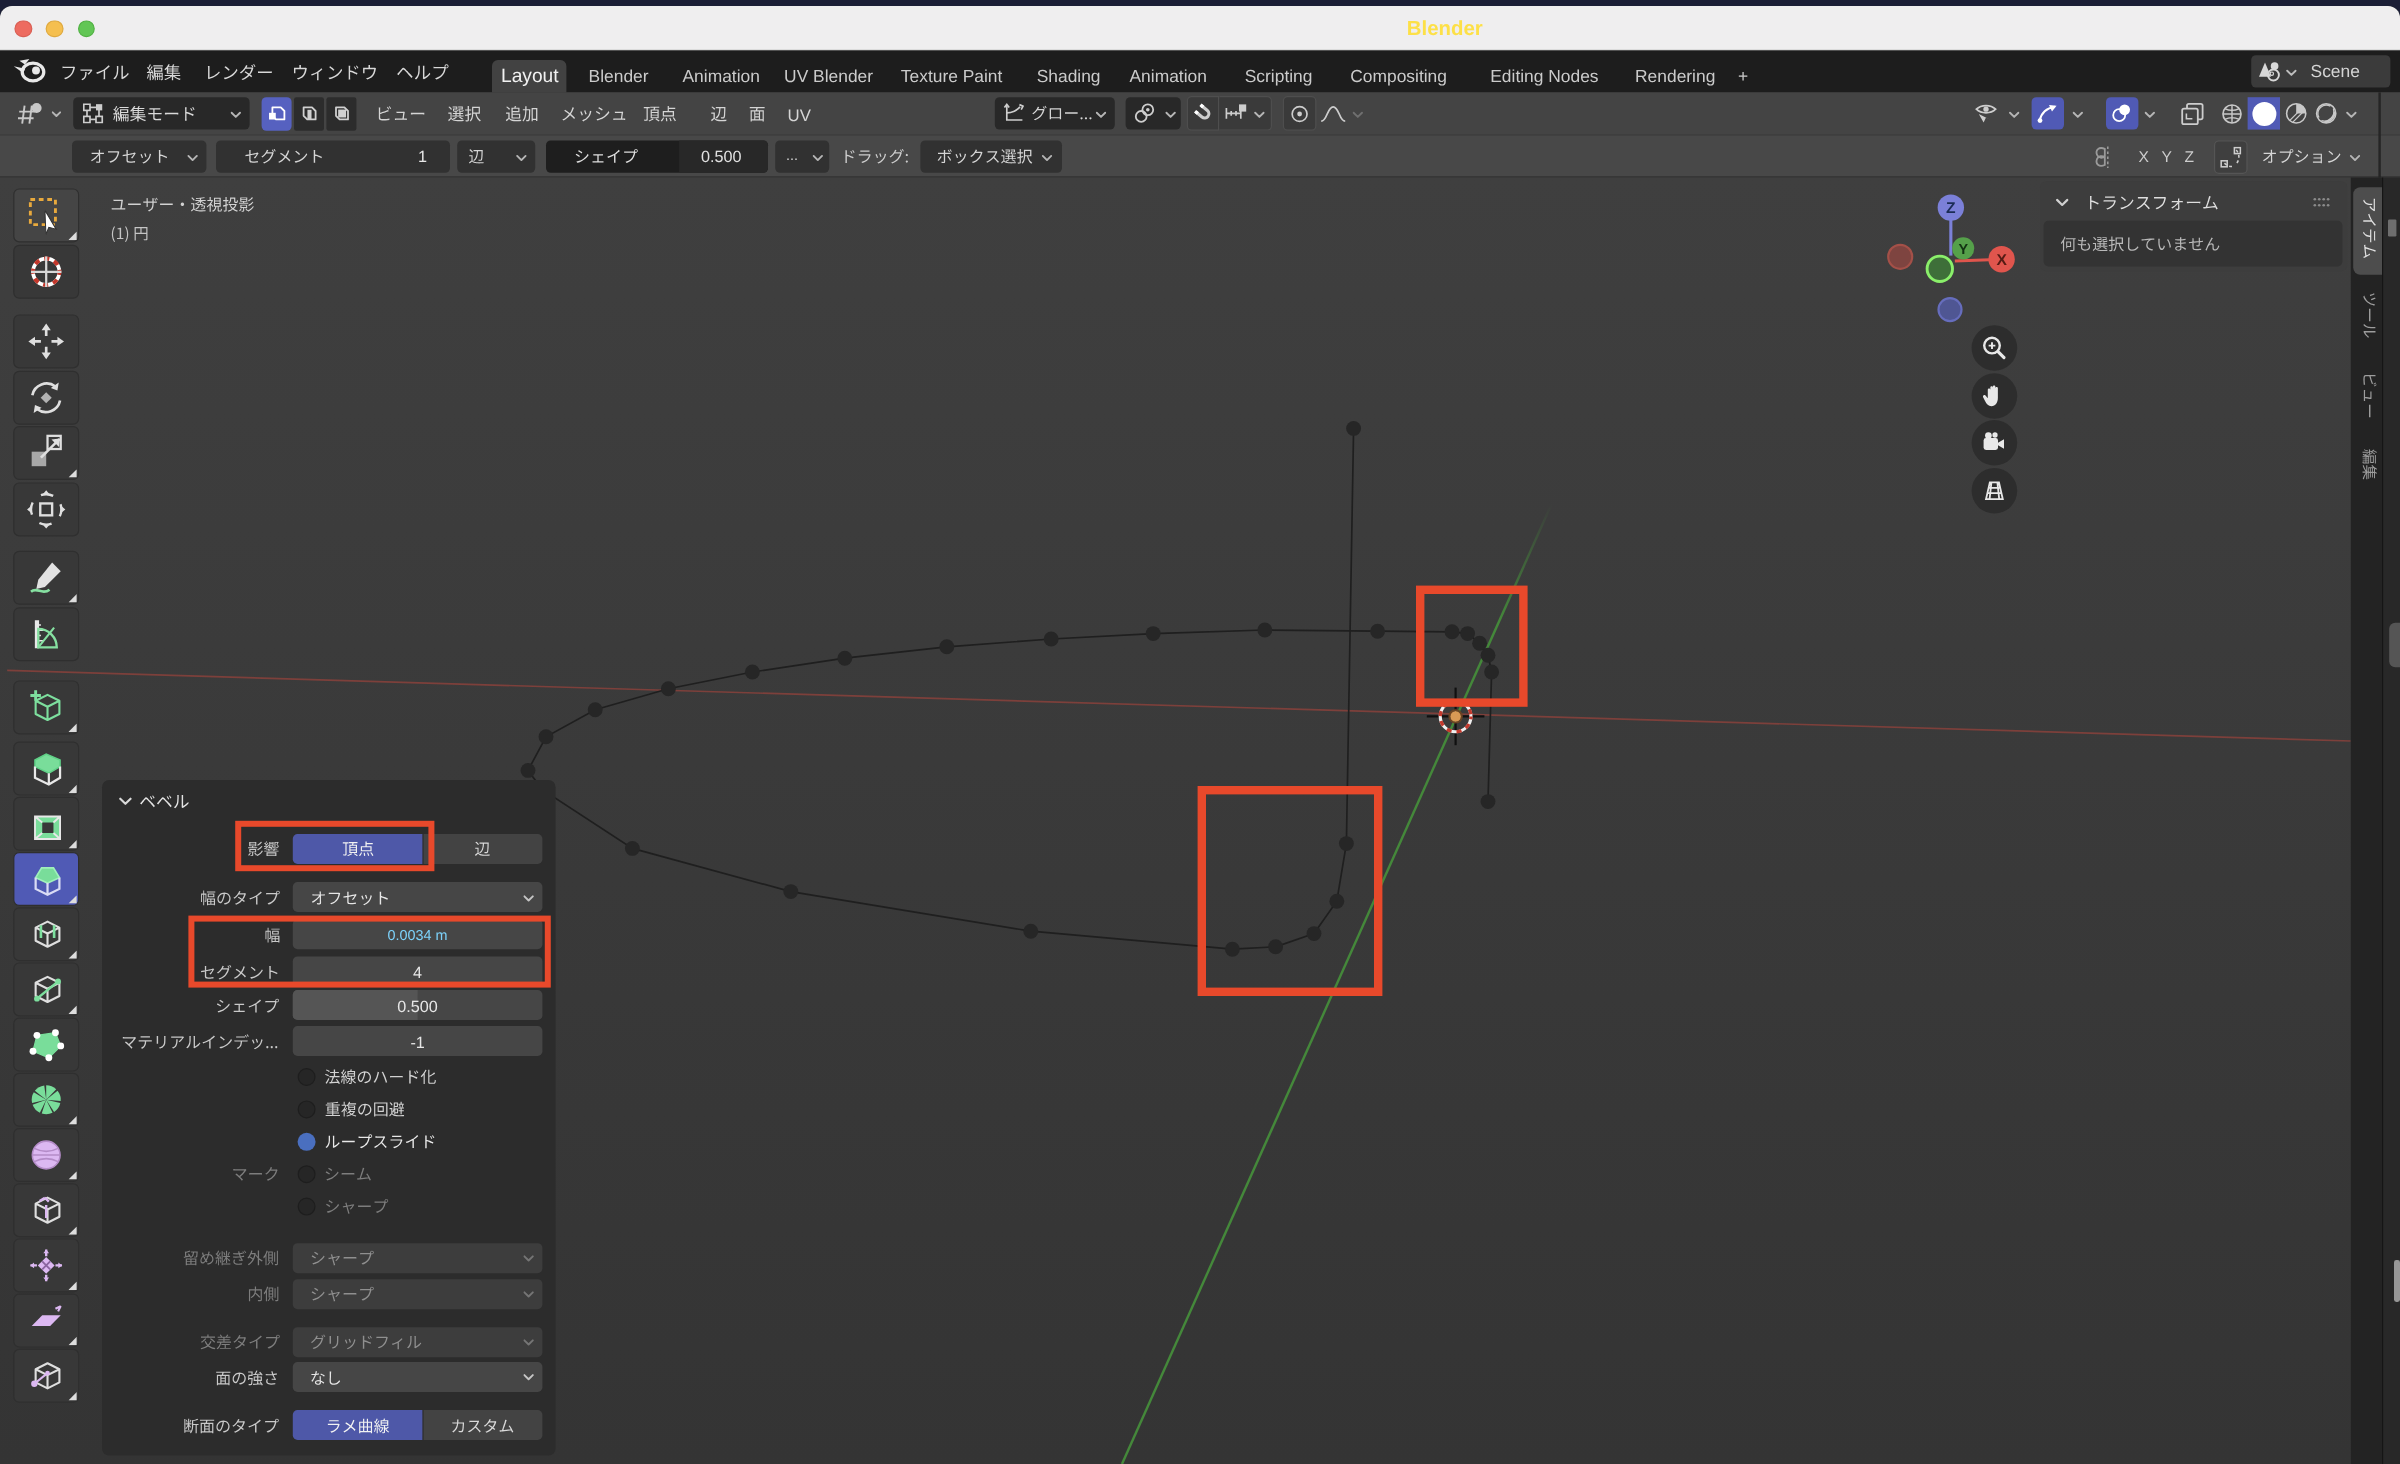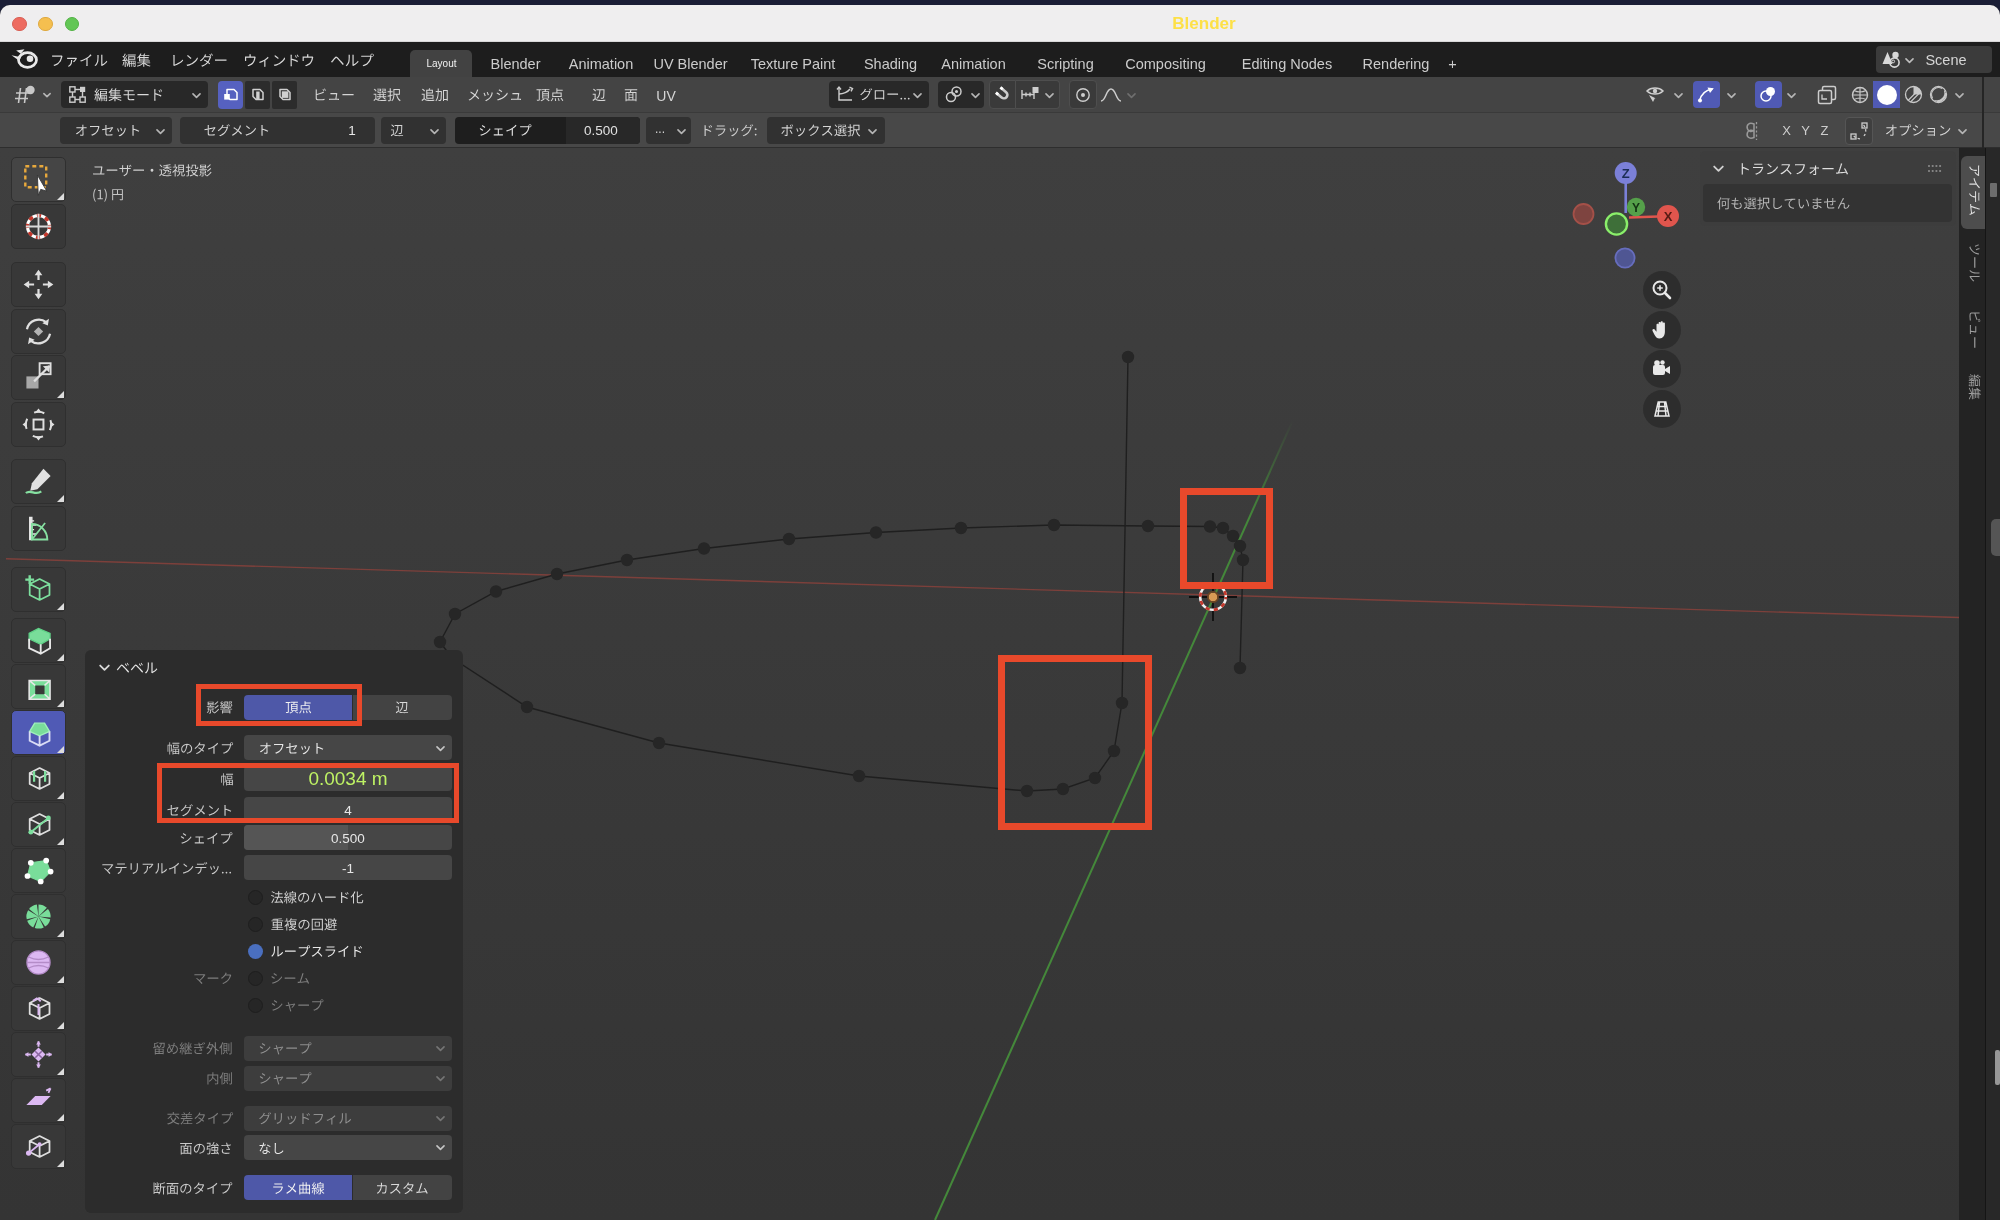--- a/index.html
+++ b/index.html
@@ -28,21 +28,21 @@
 <svg style="position:absolute;left:170.0px;top:50.5px;overflow:visible;" width="58" height="20" viewBox="0 -14.50 58.00 19.57">
         <path fill="#d8d8d8" d="M3.2 -0.5Q3.3 -0.6 3.3 -0.8Q3.4 -1 3.4 -1.2Q3.4 -1.4 3.4 -2Q3.4 -2.6 3.4 -3.4Q3.4 -4.2 3.4 -5.1Q3.4 -6 3.4 -6.9Q3.4 -7.8 3.4 -8.4Q3.4 -9.1 3.4 -9.5Q3.4 -9.7 3.3 -9.9Q3.3 -10.2 3.3 -10.4Q3.3 -10.6 3.2 -10.8H4.7Q4.6 -10.5 4.6 -10.2Q4.6 -9.8 4.6 -9.5Q4.6 -9.2 4.6 -8.6Q4.6 -8.1 4.6 -7.4Q4.6 -6.7 4.6 -5.9Q4.6 -5.1 4.6 -4.3Q4.6 -3.6 4.6 -3Q4.6 -2.3 4.6 -1.9Q4.6 -1.4 4.6 -1.2Q5.6 -1.5 6.7 -2Q7.8 -2.5 8.9 -3.1Q10 -3.8 10.9 -4.5Q11.8 -5.3 12.5 -6.2L13.2 -5.2Q11.7 -3.4 9.6 -2.1Q7.4 -0.8 4.7 0Q4.6 0 4.4 0.1Q4.2 0.2 4.1 0.3Z M17.8 -10.6Q18.2 -10.4 18.7 -10Q19.2 -9.6 19.7 -9.2Q20.3 -8.7 20.7 -8.3Q21.2 -7.9 21.5 -7.6L20.6 -6.7Q20.3 -7 19.9 -7.4Q19.4 -7.8 18.9 -8.2Q18.4 -8.7 17.9 -9.1Q17.4 -9.5 17 -9.7ZM16.5 -0.9Q17.8 -1.1 18.9 -1.4Q19.9 -1.8 20.8 -2.2Q21.7 -2.6 22.3 -3Q23.5 -3.7 24.4 -4.6Q25.3 -5.5 26.1 -6.5Q26.8 -7.5 27.2 -8.4L27.9 -7.1Q27.4 -6.2 26.7 -5.3Q25.9 -4.4 25 -3.5Q24.1 -2.7 23 -2Q22.3 -1.5 21.4 -1.1Q20.6 -0.7 19.5 -0.3Q18.5 0.1 17.3 0.3Z M40.1 -11.7Q40.3 -11.4 40.5 -11.1Q40.7 -10.7 40.9 -10.4Q41.1 -10 41.3 -9.7L40.5 -9.4Q40.3 -9.8 39.9 -10.4Q39.6 -10.9 39.3 -11.4ZM41.7 -12.3Q41.9 -12 42.1 -11.6Q42.3 -11.3 42.5 -10.9Q42.8 -10.6 42.9 -10.3L42.1 -9.9Q41.9 -10.4 41.6 -11Q41.2 -11.5 40.9 -11.9ZM34.6 -6.3Q35.3 -5.9 36 -5.4Q36.8 -4.9 37.6 -4.4Q38.3 -3.8 39 -3.3Q39.7 -2.8 40.2 -2.4L39.4 -1.4Q38.9 -1.8 38.2 -2.4Q37.5 -2.9 36.8 -3.5Q36 -4 35.2 -4.6Q34.4 -5.1 33.8 -5.5ZM41.2 -8.9Q41.1 -8.8 41 -8.6Q40.9 -8.4 40.9 -8.2Q40.6 -7.4 40.3 -6.6Q39.9 -5.7 39.4 -4.9Q38.9 -4 38.2 -3.2Q37.3 -2 35.8 -0.9Q34.3 0.2 32.3 1L31.2 0.1Q32.6 -0.3 33.7 -1Q34.8 -1.6 35.7 -2.3Q36.6 -3.1 37.2 -3.8Q37.8 -4.5 38.3 -5.3Q38.7 -6.1 39.1 -6.9Q39.4 -7.7 39.6 -8.4H34.2L34.7 -9.4H39.3Q39.6 -9.4 39.8 -9.4Q40.1 -9.5 40.2 -9.5ZM36.3 -11Q36.1 -10.8 35.9 -10.4Q35.8 -10.1 35.7 -9.9Q35.2 -9.1 34.5 -8.2Q33.9 -7.2 32.9 -6.3Q32 -5.3 30.8 -4.5L29.9 -5.3Q31.1 -6 32 -7Q33 -7.9 33.6 -8.8Q34.2 -9.7 34.5 -10.3Q34.6 -10.5 34.8 -10.8Q34.9 -11.2 35 -11.5Z M45 -6.3Q45.2 -6.3 45.5 -6.2Q45.8 -6.2 46.2 -6.2Q46.6 -6.2 47 -6.2Q47.2 -6.2 47.7 -6.2Q48.2 -6.2 48.9 -6.2Q49.5 -6.2 50.2 -6.2Q51 -6.2 51.7 -6.2Q52.4 -6.2 53.1 -6.2Q53.8 -6.2 54.2 -6.2Q54.7 -6.2 54.9 -6.2Q55.5 -6.2 55.9 -6.2Q56.3 -6.3 56.5 -6.3V-4.9Q56.3 -4.9 55.9 -4.9Q55.4 -4.9 55 -4.9Q54.7 -4.9 54.2 -4.9Q53.7 -4.9 53.1 -4.9Q52.4 -4.9 51.7 -4.9Q51 -4.9 50.2 -4.9Q49.5 -4.9 48.9 -4.9Q48.2 -4.9 47.7 -4.9Q47.2 -4.9 47 -4.9Q46.4 -4.9 45.9 -4.9Q45.3 -4.9 45 -4.9Z"></path>
       </svg>
 <svg style="position:absolute;left:243.0px;top:50.5px;overflow:visible;" width="72" height="20" viewBox="0 -14.50 72.50 19.57">
         <path fill="#d8d8d8" d="M7.8 -11.6Q7.8 -11.3 7.8 -11Q7.8 -10.8 7.8 -10.5Q7.8 -10.4 7.8 -10Q7.8 -9.6 7.8 -9.2Q7.8 -8.8 7.8 -8.6H6.5Q6.5 -8.9 6.5 -9.3Q6.5 -9.7 6.5 -10Q6.5 -10.4 6.5 -10.5Q6.5 -10.8 6.5 -11Q6.5 -11.3 6.5 -11.6ZM12.8 -8.8Q12.7 -8.6 12.7 -8.4Q12.6 -8.1 12.6 -7.9Q12.5 -7.5 12.4 -7Q12.3 -6.4 12.1 -5.8Q11.9 -5.2 11.7 -4.7Q11.5 -4.1 11.2 -3.6Q10.6 -2.6 9.8 -1.8Q8.9 -1 7.8 -0.4Q6.7 0.2 5.4 0.5L4.5 -0.6Q4.8 -0.6 5.2 -0.7Q5.6 -0.8 6 -1Q6.7 -1.2 7.4 -1.6Q8.2 -2 8.8 -2.6Q9.5 -3.2 9.9 -3.9Q10.3 -4.5 10.6 -5.2Q10.9 -6 11 -6.7Q11.2 -7.5 11.3 -8.1H3.2Q3.2 -7.9 3.2 -7.5Q3.2 -7.1 3.2 -6.7Q3.2 -6.4 3.2 -6Q3.2 -5.7 3.2 -5.5Q3.2 -5.3 3.2 -5.1Q3.2 -4.8 3.2 -4.6H2Q2 -4.8 2 -5.1Q2 -5.4 2 -5.6Q2 -5.7 2 -6.1Q2 -6.4 2 -6.8Q2 -7.2 2 -7.6Q2 -7.9 2 -8.1Q2 -8.4 2 -8.7Q2 -9 2 -9.2Q2.3 -9.2 2.6 -9.2Q2.9 -9.2 3.3 -9.2H11Q11.4 -9.2 11.6 -9.2Q11.9 -9.3 12 -9.3Z M16.3 -3.7Q17.2 -4 18.2 -4.4Q19.2 -4.7 20 -5.1Q20.9 -5.6 21.5 -5.9Q22.2 -6.4 22.8 -6.9Q23.5 -7.4 24 -7.9Q24.6 -8.4 24.9 -8.9L25.8 -8Q25.4 -7.6 24.8 -7Q24.2 -6.5 23.5 -5.9Q22.8 -5.4 22 -4.9Q21.5 -4.7 20.9 -4.4Q20.3 -4.1 19.7 -3.8Q19 -3.5 18.3 -3.2Q17.5 -2.9 16.8 -2.7ZM21.4 -5.3 22.6 -5.6V-0.1Q22.6 0.1 22.6 0.3Q22.6 0.6 22.6 0.8Q22.6 1 22.6 1.1H21.3Q21.3 1 21.3 0.8Q21.3 0.6 21.4 0.3Q21.4 0.1 21.4 -0.1Z M32.3 -10.6Q32.7 -10.4 33.2 -10Q33.7 -9.6 34.2 -9.2Q34.8 -8.7 35.2 -8.3Q35.7 -7.9 36 -7.6L35.1 -6.7Q34.8 -7 34.4 -7.4Q33.9 -7.8 33.4 -8.2Q32.9 -8.7 32.4 -9.1Q31.9 -9.5 31.5 -9.7ZM31 -0.9Q32.3 -1.1 33.4 -1.4Q34.4 -1.8 35.3 -2.2Q36.2 -2.6 36.8 -3Q38 -3.7 38.9 -4.6Q39.8 -5.5 40.6 -6.5Q41.3 -7.5 41.7 -8.4L42.4 -7.1Q41.9 -6.2 41.2 -5.3Q40.4 -4.4 39.5 -3.5Q38.6 -2.7 37.5 -2Q36.8 -1.5 35.9 -1.1Q35.1 -0.7 34 -0.3Q33 0.1 31.8 0.3Z M53 -10.4Q53.2 -10.2 53.4 -9.8Q53.7 -9.4 53.9 -9Q54.2 -8.6 54.3 -8.3L53.5 -7.9Q53.3 -8.3 53.1 -8.6Q52.9 -9 52.7 -9.4Q52.5 -9.8 52.2 -10.1ZM54.8 -11.2Q55 -10.9 55.2 -10.5Q55.5 -10.2 55.7 -9.8Q56 -9.4 56.1 -9L55.3 -8.6Q55.1 -9 54.9 -9.4Q54.7 -9.7 54.5 -10.1Q54.2 -10.5 54 -10.8ZM47.9 -1.1Q47.9 -1.3 47.9 -1.9Q47.9 -2.5 47.9 -3.4Q47.9 -4.2 47.9 -5.1Q47.9 -6.1 47.9 -7Q47.9 -7.9 47.9 -8.5Q47.9 -9.2 47.9 -9.5Q47.9 -9.8 47.9 -10.3Q47.9 -10.7 47.8 -11H49.2Q49.2 -10.7 49.2 -10.3Q49.1 -9.8 49.1 -9.5Q49.1 -9 49.1 -8.2Q49.1 -7.4 49.1 -6.5Q49.1 -5.6 49.1 -4.7Q49.1 -3.8 49.1 -3.1Q49.1 -2.3 49.1 -1.8Q49.1 -1.3 49.1 -1.1Q49.1 -0.9 49.1 -0.6Q49.2 -0.2 49.2 0.1Q49.2 0.4 49.2 0.6H47.8Q47.9 0.3 47.9 -0.2Q47.9 -0.7 47.9 -1.1ZM48.9 -7.2Q49.6 -7 50.5 -6.7Q51.3 -6.4 52.2 -6.1Q53.1 -5.8 53.9 -5.4Q54.7 -5.1 55.3 -4.8L54.8 -3.5Q54.2 -3.9 53.4 -4.2Q52.6 -4.6 51.8 -4.9Q51 -5.2 50.2 -5.5Q49.5 -5.8 48.9 -5.9Z M65.8 -11.6Q65.8 -11.3 65.8 -11Q65.8 -10.8 65.8 -10.5Q65.8 -10.4 65.8 -10Q65.8 -9.6 65.8 -9.2Q65.8 -8.8 65.8 -8.6H64.5Q64.5 -8.9 64.5 -9.3Q64.5 -9.7 64.5 -10Q64.5 -10.4 64.5 -10.5Q64.5 -10.8 64.5 -11Q64.5 -11.3 64.5 -11.6ZM70.8 -8.8Q70.7 -8.6 70.7 -8.4Q70.6 -8.1 70.6 -7.9Q70.5 -7.5 70.4 -7Q70.3 -6.4 70.1 -5.8Q69.9 -5.2 69.7 -4.7Q69.5 -4.1 69.2 -3.6Q68.6 -2.6 67.8 -1.8Q66.9 -1 65.8 -0.4Q64.7 0.2 63.4 0.5L62.5 -0.6Q62.8 -0.6 63.2 -0.7Q63.6 -0.8 64 -1Q64.7 -1.2 65.4 -1.6Q66.2 -2 66.8 -2.6Q67.5 -3.2 67.9 -3.9Q68.3 -4.5 68.6 -5.2Q68.9 -6 69 -6.7Q69.2 -7.5 69.3 -8.1H61.2Q61.2 -7.9 61.2 -7.5Q61.2 -7.1 61.2 -6.7Q61.2 -6.4 61.2 -6Q61.2 -5.7 61.2 -5.5Q61.2 -5.3 61.2 -5.1Q61.2 -4.8 61.2 -4.6H60Q60 -4.8 60 -5.1Q60 -5.4 60 -5.6Q60 -5.7 60 -6.1Q60 -6.4 60 -6.8Q60 -7.2 60 -7.6Q60 -7.9 60 -8.1Q60 -8.4 60 -8.7Q60 -9 60 -9.2Q60.3 -9.2 60.6 -9.2Q60.9 -9.2 61.3 -9.2H69Q69.4 -9.2 69.6 -9.2Q69.9 -9.3 70 -9.3Z"></path>
       </svg>
 <svg style="position:absolute;left:330.0px;top:50.5px;overflow:visible;" width="44" height="20" viewBox="0 -14.50 43.50 19.57">
         <path fill="#d8d8d8" d="M0.9 -4.1Q1.2 -4.3 1.4 -4.5Q1.6 -4.8 1.9 -5Q2.2 -5.3 2.5 -5.7Q2.9 -6.1 3.3 -6.6Q3.7 -7.1 4.1 -7.6Q4.5 -8 4.8 -8.4Q5.4 -9.1 5.9 -9.2Q6.5 -9.3 7.2 -8.6Q7.7 -8.2 8.2 -7.6Q8.7 -7.1 9.3 -6.5Q9.8 -6 10.2 -5.5Q10.7 -5 11.3 -4.4Q11.9 -3.7 12.6 -3Q13.2 -2.3 13.7 -1.7L12.7 -0.7Q12.2 -1.3 11.7 -2Q11.1 -2.7 10.5 -3.3Q10 -3.9 9.5 -4.5Q9.2 -4.8 8.8 -5.2Q8.4 -5.7 8 -6.1Q7.6 -6.5 7.3 -6.9Q6.9 -7.2 6.7 -7.4Q6.3 -7.9 6 -7.8Q5.8 -7.8 5.4 -7.3Q5.1 -7 4.8 -6.6Q4.5 -6.2 4.1 -5.7Q3.7 -5.2 3.4 -4.8Q3.1 -4.4 2.8 -4.1Q2.6 -3.8 2.4 -3.5Q2.1 -3.2 2 -3Z M22.1 -0.3Q22.1 -0.5 22.2 -0.7Q22.2 -0.9 22.2 -1.1Q22.2 -1.3 22.2 -1.8Q22.2 -2.2 22.2 -3Q22.2 -3.7 22.2 -4.5Q22.2 -5.4 22.2 -6.2Q22.2 -7.1 22.2 -7.8Q22.2 -8.5 22.2 -9.1Q22.2 -9.6 22.2 -9.8Q22.2 -10.2 22.2 -10.5Q22.1 -10.8 22.1 -10.9H23.4Q23.4 -10.8 23.4 -10.5Q23.4 -10.2 23.4 -9.8Q23.4 -9.6 23.4 -9.1Q23.4 -8.6 23.4 -7.8Q23.4 -7.1 23.4 -6.3Q23.4 -5.4 23.4 -4.6Q23.4 -3.8 23.4 -3.1Q23.4 -2.4 23.4 -2Q23.4 -1.5 23.4 -1.4Q24.1 -1.8 24.8 -2.3Q25.6 -2.8 26.3 -3.5Q27.1 -4.2 27.6 -5L28.3 -4Q27.7 -3.2 26.8 -2.4Q26 -1.6 25.1 -1Q24.2 -0.4 23.4 0Q23.2 0.1 23.1 0.2Q22.9 0.3 22.9 0.3ZM15.5 -0.4Q16.4 -1 17 -2Q17.6 -2.9 18 -3.9Q18.1 -4.4 18.2 -5.2Q18.3 -5.9 18.4 -6.7Q18.4 -7.6 18.4 -8.4Q18.4 -9.2 18.4 -9.8Q18.4 -10.1 18.4 -10.3Q18.4 -10.6 18.3 -10.8H19.6Q19.6 -10.7 19.6 -10.6Q19.6 -10.4 19.6 -10.2Q19.6 -10 19.6 -9.8Q19.6 -9.2 19.6 -8.4Q19.5 -7.5 19.5 -6.6Q19.4 -5.8 19.4 -5Q19.3 -4.2 19.1 -3.6Q18.8 -2.5 18.1 -1.4Q17.5 -0.4 16.5 0.4Z M40.7 -10.4Q40.7 -10 41 -9.7Q41.2 -9.5 41.6 -9.5Q42 -9.5 42.3 -9.7Q42.6 -10 42.6 -10.4Q42.6 -10.8 42.3 -11.1Q42 -11.4 41.6 -11.4Q41.2 -11.4 41 -11.1Q40.7 -10.8 40.7 -10.4ZM40 -10.4Q40 -10.9 40.2 -11.2Q40.5 -11.6 40.8 -11.8Q41.2 -12 41.6 -12Q42.1 -12 42.4 -11.8Q42.8 -11.6 43 -11.2Q43.3 -10.9 43.3 -10.4Q43.3 -10 43 -9.6Q42.8 -9.2 42.4 -9Q42.1 -8.8 41.6 -8.8Q41.2 -8.8 40.8 -9Q40.5 -9.2 40.2 -9.6Q40 -10 40 -10.4ZM41.3 -9.4Q41.2 -9.3 41.1 -9.1Q41.1 -8.9 41 -8.7Q40.9 -8.1 40.7 -7.5Q40.6 -6.8 40.3 -6Q40 -5.3 39.7 -4.6Q39.3 -3.9 38.9 -3.4Q38.2 -2.5 37.4 -1.8Q36.6 -1.1 35.6 -0.5Q34.5 0.1 33.2 0.5L32.2 -0.6Q33.6 -0.9 34.6 -1.5Q35.7 -2 36.5 -2.6Q37.3 -3.3 37.8 -4.1Q38.4 -4.7 38.8 -5.6Q39.1 -6.4 39.4 -7.2Q39.7 -8.1 39.7 -8.8Q39.5 -8.8 39 -8.8Q38.4 -8.8 37.6 -8.8Q36.9 -8.8 36 -8.8Q35.2 -8.8 34.4 -8.8Q33.7 -8.8 33.1 -8.8Q32.5 -8.8 32.3 -8.8Q31.9 -8.8 31.5 -8.8Q31.2 -8.8 30.9 -8.7V-10Q31.1 -10 31.3 -10Q31.6 -10 31.8 -9.9Q32.1 -9.9 32.3 -9.9Q32.5 -9.9 33 -9.9Q33.4 -9.9 34 -9.9Q34.6 -9.9 35.3 -9.9Q36 -9.9 36.7 -9.9Q37.4 -9.9 38 -9.9Q38.6 -9.9 39 -9.9Q39.5 -9.9 39.6 -9.9Q39.8 -9.9 40 -9.9Q40.2 -10 40.4 -10Z"></path>
       </svg>
 <div class="abs" style="left:410px;top:50px;width:62px;height:27px;background:#424242;border-radius:5px 5px 0 0"></div>
-<div style="position:absolute;left:291.5px;width:300px;top:49.0px;height:29.0px;display:flex;align-items:center;justify-content:center;font-size:10px;color:#f1f1f1;font-weight:400;letter-spacing:0px;white-space:pre">Layout</div>
+<div style="position:absolute;left:291.5px;width:300px;top:49.0px;height:29.0px;display:flex;align-items:center;justify-content:center;font-size:16px;color:#f1f1f1;font-weight:400;letter-spacing:0px;white-space:pre">Layout</div>
 <div style="position:absolute;left:365.5px;width:300px;top:49.0px;height:29.0px;display:flex;align-items:center;justify-content:center;font-size:14.5px;color:#cbcbcb;font-weight:400;letter-spacing:0px;white-space:pre">Blender</div>
 <div style="position:absolute;left:451px;width:300px;top:49.0px;height:29.0px;display:flex;align-items:center;justify-content:center;font-size:14.5px;color:#cbcbcb;font-weight:400;letter-spacing:0px;white-space:pre">Animation</div>
 <div style="position:absolute;left:540.5px;width:300px;top:49.0px;height:29.0px;display:flex;align-items:center;justify-content:center;font-size:14.5px;color:#cbcbcb;font-weight:400;letter-spacing:0px;white-space:pre">UV Blender</div>
 <div style="position:absolute;left:643px;width:300px;top:49.0px;height:29.0px;display:flex;align-items:center;justify-content:center;font-size:14.5px;color:#cbcbcb;font-weight:400;letter-spacing:0px;white-space:pre">Texture Paint</div>
 <div style="position:absolute;left:740.5px;width:300px;top:49.0px;height:29.0px;display:flex;align-items:center;justify-content:center;font-size:14.5px;color:#cbcbcb;font-weight:400;letter-spacing:0px;white-space:pre">Shading</div>
 <div style="position:absolute;left:823.5px;width:300px;top:49.0px;height:29.0px;display:flex;align-items:center;justify-content:center;font-size:14.5px;color:#cbcbcb;font-weight:400;letter-spacing:0px;white-space:pre">Animation</div>
 <div style="position:absolute;left:915.5px;width:300px;top:49.0px;height:29.0px;display:flex;align-items:center;justify-content:center;font-size:14.5px;color:#cbcbcb;font-weight:400;letter-spacing:0px;white-space:pre">Scripting</div>
 <div style="position:absolute;left:1015.5px;width:300px;top:49.0px;height:29.0px;display:flex;align-items:center;justify-content:center;font-size:14.5px;color:#cbcbcb;font-weight:400;letter-spacing:0px;white-space:pre">Compositing</div>
 <div style="position:absolute;left:1137px;width:300px;top:49.0px;height:29.0px;display:flex;align-items:center;justify-content:center;font-size:14.5px;color:#cbcbcb;font-weight:400;letter-spacing:0px;white-space:pre">Editing Nodes</div>
 <div style="position:absolute;left:1246px;width:300px;top:49.0px;height:29.0px;display:flex;align-items:center;justify-content:center;font-size:14.5px;color:#cbcbcb;font-weight:400;letter-spacing:0px;white-space:pre">Rendering</div>
@@ -617,21 +617,21 @@
 <svg style="position:absolute;left:258.0px;top:739.5px;overflow:visible;" width="68" height="18" viewBox="0 -13.50 67.50 18.23">
         <path fill="#e6e6e6" d="M8.9 -10.6Q8.9 -10.3 8.8 -10Q8.8 -9.7 8.8 -9.4Q8.8 -9.1 8.8 -8.5Q8.9 -7.8 8.9 -7.1Q8.9 -6.3 8.9 -5.5Q8.9 -4.6 8.9 -3.8Q8.9 -2.9 9 -2.1Q9 -1.3 9 -0.7Q9 -0.2 8.7 0.1Q8.3 0.4 7.7 0.4Q7.2 0.4 6.6 0.4Q6.1 0.3 5.6 0.3L5.5 -0.8Q6 -0.7 6.5 -0.7Q7 -0.6 7.4 -0.6Q7.7 -0.6 7.8 -0.8Q7.9 -0.9 7.9 -1.2Q7.9 -1.7 7.9 -2.4Q7.9 -3.1 7.9 -3.9Q7.9 -4.7 7.9 -5.5Q7.8 -6.3 7.8 -7.1Q7.8 -7.8 7.8 -8.5Q7.8 -9.1 7.8 -9.4Q7.7 -9.8 7.7 -10.1Q7.7 -10.4 7.7 -10.6ZM1.7 -8.2Q2 -8.2 2.3 -8.2Q2.6 -8.1 2.9 -8.1Q3.1 -8.1 3.5 -8.1Q4 -8.1 4.7 -8.1Q5.4 -8.1 6.2 -8.1Q6.9 -8.1 7.7 -8.1Q8.5 -8.1 9.2 -8.1Q9.9 -8.1 10.4 -8.1Q10.8 -8.1 11 -8.1Q11.2 -8.1 11.6 -8.2Q11.9 -8.2 12.1 -8.2V-7.1Q11.9 -7.1 11.6 -7.1Q11.3 -7.1 11 -7.1Q10.9 -7.1 10.4 -7.1Q9.9 -7.1 9.3 -7.1Q8.6 -7.1 7.8 -7.1Q7 -7.1 6.2 -7.1Q5.4 -7.1 4.7 -7.1Q4 -7.1 3.5 -7.1Q3.1 -7.1 2.9 -7.1Q2.6 -7.1 2.3 -7.1Q2 -7.1 1.7 -7.1ZM1.2 -1.9Q2.2 -2.4 3.2 -3.1Q4.2 -3.8 5 -4.5Q5.9 -5.3 6.5 -6Q7.1 -6.7 7.5 -7.3L8 -7.3L8.1 -6.4Q7.7 -5.8 7 -5.1Q6.4 -4.4 5.6 -3.6Q4.8 -2.9 3.8 -2.2Q2.9 -1.5 1.9 -1Z M25.1 -9Q25.1 -8.8 25 -8.7Q25 -8.5 24.9 -8.3Q24.8 -7.8 24.6 -7.1Q24.5 -6.5 24.2 -5.8Q24 -5.1 23.6 -4.5Q23.3 -3.8 22.9 -3.3Q22.3 -2.5 21.5 -1.9Q20.8 -1.2 19.8 -0.6Q18.8 -0.1 17.6 0.3L16.7 -0.7Q18 -1.1 19 -1.5Q19.9 -2 20.7 -2.6Q21.4 -3.3 21.9 -4Q22.4 -4.6 22.8 -5.4Q23.1 -6.1 23.4 -6.9Q23.6 -7.7 23.7 -8.4Q23.5 -8.4 23 -8.4Q22.5 -8.4 21.7 -8.4Q21 -8.4 20.3 -8.4Q19.5 -8.4 18.8 -8.4Q18 -8.4 17.5 -8.4Q17 -8.4 16.8 -8.4Q16.4 -8.4 16.1 -8.4Q15.7 -8.3 15.5 -8.3V-9.5Q15.6 -9.5 15.9 -9.5Q16.1 -9.4 16.3 -9.4Q16.6 -9.4 16.8 -9.4Q17 -9.4 17.4 -9.4Q17.8 -9.4 18.4 -9.4Q19 -9.4 19.6 -9.4Q20.3 -9.4 20.9 -9.4Q21.5 -9.4 22.1 -9.4Q22.7 -9.4 23.1 -9.4Q23.4 -9.4 23.6 -9.4Q23.7 -9.4 23.9 -9.4Q24.1 -9.4 24.3 -9.5Z M31.1 -1.7Q31.1 -2 31.1 -2.6Q31.1 -3.2 31.1 -3.9Q31.1 -4.6 31.1 -5.4Q31.1 -6.2 31.1 -6.9Q31.1 -7.6 31.1 -8.2Q31.1 -8.8 31.1 -9.2Q31.1 -9.4 31.1 -9.6Q31.1 -9.8 31.1 -10Q31.1 -10.2 31 -10.4H32.3Q32.3 -10.1 32.2 -9.8Q32.2 -9.5 32.2 -9.2Q32.2 -8.8 32.2 -8.3Q32.2 -7.7 32.2 -7Q32.2 -6.3 32.2 -5.6Q32.2 -4.8 32.2 -4.2Q32.2 -3.5 32.2 -2.9Q32.2 -2.4 32.2 -2Q32.2 -1.6 32.4 -1.3Q32.5 -1 33 -0.9Q33.4 -0.8 34.2 -0.8Q35 -0.8 35.7 -0.8Q36.4 -0.9 37 -1Q37.7 -1.1 38.4 -1.2L38.3 -0Q37.7 0.1 37.1 0.1Q36.4 0.2 35.7 0.2Q35 0.2 34.1 0.2Q33.2 0.2 32.6 0.1Q32 0 31.7 -0.2Q31.4 -0.5 31.2 -0.9Q31.1 -1.2 31.1 -1.7ZM39 -7.8Q38.9 -7.7 38.8 -7.5Q38.7 -7.4 38.6 -7.2Q38.4 -6.8 38.1 -6.3Q37.8 -5.8 37.4 -5.3Q37.1 -4.7 36.7 -4.2Q36.3 -3.7 35.9 -3.3L34.9 -3.9Q35.4 -4.3 35.9 -4.9Q36.4 -5.5 36.8 -6.1Q37.1 -6.7 37.3 -7.1Q37.2 -7.1 36.8 -7Q36.3 -6.9 35.6 -6.7Q34.9 -6.6 34 -6.4Q33.1 -6.2 32.2 -6Q31.3 -5.9 30.5 -5.7Q29.7 -5.5 29 -5.4Q28.4 -5.3 28 -5.2L27.8 -6.3Q28.2 -6.4 28.8 -6.5Q29.5 -6.6 30.3 -6.7Q31.1 -6.9 32 -7Q32.9 -7.2 33.8 -7.4Q34.6 -7.6 35.4 -7.7Q36.2 -7.9 36.7 -8Q37.2 -8.1 37.4 -8.1Q37.7 -8.2 37.9 -8.3Q38.1 -8.3 38.2 -8.4Z M47 -7.8Q47.1 -7.6 47.3 -7.2Q47.4 -6.8 47.6 -6.3Q47.7 -5.9 47.9 -5.5Q48 -5.1 48.1 -4.9L47.1 -4.5Q47 -4.7 46.9 -5.1Q46.8 -5.5 46.6 -6Q46.5 -6.4 46.3 -6.8Q46.1 -7.2 46 -7.4ZM51.9 -7Q51.8 -6.8 51.8 -6.6Q51.7 -6.5 51.7 -6.3Q51.4 -5.2 51 -4.2Q50.5 -3.1 49.8 -2.2Q48.9 -1 47.7 -0.2Q46.5 0.6 45.4 1L44.5 0.1Q45.3 -0.1 46.1 -0.5Q46.9 -0.9 47.6 -1.5Q48.3 -2.1 48.9 -2.8Q49.4 -3.4 49.8 -4.1Q50.1 -4.8 50.4 -5.7Q50.7 -6.5 50.7 -7.4ZM43.9 -7.1Q44 -6.9 44.2 -6.5Q44.3 -6.1 44.5 -5.6Q44.7 -5.2 44.9 -4.7Q45 -4.3 45.1 -4L44.1 -3.7Q44 -3.9 43.9 -4.4Q43.7 -4.8 43.5 -5.3Q43.3 -5.8 43.2 -6.1Q43 -6.5 42.9 -6.7Z M58.5 -1.2Q58.5 -1.4 58.5 -2Q58.5 -2.5 58.5 -3.3Q58.5 -4.1 58.5 -5Q58.5 -5.8 58.5 -6.7Q58.5 -7.5 58.5 -8.1Q58.5 -8.8 58.5 -9Q58.5 -9.3 58.5 -9.7Q58.5 -10.1 58.4 -10.4H59.8Q59.7 -10.2 59.7 -9.7Q59.7 -9.3 59.7 -9Q59.7 -8.5 59.7 -7.8Q59.7 -7 59.7 -6.2Q59.7 -5.4 59.7 -4.6Q59.7 -3.8 59.7 -3Q59.7 -2.3 59.7 -1.8Q59.7 -1.4 59.7 -1.2Q59.7 -1 59.7 -0.7Q59.7 -0.4 59.7 -0.1Q59.8 0.2 59.8 0.4H58.5Q58.5 0.1 58.5 -0.4Q58.5 -0.8 58.5 -1.2ZM59.4 -6.9Q60.1 -6.7 60.9 -6.4Q61.7 -6.2 62.5 -5.8Q63.4 -5.5 64.1 -5.2Q64.9 -4.9 65.4 -4.6L65 -3.5Q64.4 -3.8 63.7 -4.1Q62.9 -4.4 62.2 -4.7Q61.4 -5 60.7 -5.3Q60 -5.5 59.4 -5.7Z"></path>
       </svg>
 <svg style="position:absolute;left:435.5px;top:743.5px" width="9.0" height="9.0" viewBox="-4.5 -4.5 9.0 9.0">
         <path d="M-3.5100000000000002,-1.575 L0,1.89 L3.5100000000000002,-1.575" stroke="#c5c5c5" stroke-width="1.6" fill="none" stroke-linecap="round" stroke-linejoin="round"></path>
       </svg>
 <svg style="position:absolute;left:219.5px;top:770.5px;overflow:visible;" width="14" height="18" viewBox="0 -13.50 13.50 18.23">
         <path fill="#c9c9c9" d="M2.7 -11.3H3.5V1.1H2.7ZM0.9 -8.8H5V-7.9H1.7V-1.7H0.9ZM4.6 -8.8H5.4V-2.8Q5.4 -2.6 5.3 -2.3Q5.3 -2.1 5.1 -2Q4.9 -1.9 4.7 -1.9Q4.4 -1.8 4.1 -1.8Q4 -2 4 -2.3Q3.9 -2.5 3.8 -2.7Q4 -2.7 4.2 -2.7Q4.4 -2.7 4.5 -2.7Q4.6 -2.7 4.6 -2.8ZM5.8 -10.6H12.9V-9.8H5.8ZM7.4 -8V-6.5H11.2V-8ZM6.5 -8.8H12.1V-5.7H6.5ZM6.4 -2.4H12.3V-1.6H6.4ZM6.3 -0.2H12.3V0.6H6.3ZM5.9 -4.6H12.7V1H11.7V-3.8H6.8V1.1H5.9ZM8.7 -4.2H9.6V0.4H8.7Z"></path>
       </svg>
 <div class="abs" style="left:244px;top:766px;width:208px;height:25px;background:#464646;border-radius:4px"></div>
-<div style="position:absolute;left:198px;width:300px;top:765.5px;height:27.0px;display:flex;align-items:center;justify-content:center;font-size:19px;color:#bef264;font-weight:400;letter-spacing:0px;white-space:pre">0.0034 m</div>
+<div style="position:absolute;left:198px;width:300px;top:765.5px;height:27.0px;display:flex;align-items:center;justify-content:center;font-size:12px;color:#7dd3fc;font-weight:400;letter-spacing:0px;white-space:pre">0.0034 m</div>
 <svg style="position:absolute;left:165.5px;top:801.5px;overflow:visible;" width="68" height="18" viewBox="0 -13.50 67.50 18.23">
         <path fill="#c9c9c9" d="M4.1 -1.7Q4.1 -2 4.1 -2.6Q4.1 -3.2 4.1 -3.9Q4.1 -4.6 4.1 -5.4Q4.1 -6.2 4.1 -6.9Q4.1 -7.6 4.1 -8.2Q4.1 -8.8 4.1 -9.2Q4.1 -9.4 4.1 -9.6Q4.1 -9.8 4.1 -10Q4.1 -10.2 4 -10.4H5.3Q5.3 -10.1 5.2 -9.8Q5.2 -9.5 5.2 -9.2Q5.2 -8.8 5.2 -8.3Q5.2 -7.7 5.2 -7Q5.2 -6.3 5.2 -5.6Q5.2 -4.8 5.2 -4.2Q5.2 -3.5 5.2 -2.9Q5.2 -2.4 5.2 -2Q5.2 -1.6 5.4 -1.3Q5.5 -1 6 -0.9Q6.4 -0.8 7.2 -0.8Q8 -0.8 8.7 -0.8Q9.4 -0.9 10 -1Q10.7 -1.1 11.4 -1.2L11.3 -0Q10.7 0.1 10.1 0.1Q9.4 0.2 8.7 0.2Q8 0.2 7.1 0.2Q6.2 0.2 5.6 0.1Q5 0 4.7 -0.2Q4.4 -0.5 4.2 -0.9Q4.1 -1.2 4.1 -1.7ZM12 -7.8Q11.9 -7.7 11.8 -7.5Q11.7 -7.4 11.6 -7.2Q11.4 -6.8 11.1 -6.3Q10.8 -5.8 10.4 -5.3Q10.1 -4.7 9.7 -4.2Q9.3 -3.7 8.9 -3.3L7.9 -3.9Q8.4 -4.3 8.9 -4.9Q9.4 -5.5 9.8 -6.1Q10.1 -6.7 10.3 -7.1Q10.2 -7.1 9.8 -7Q9.3 -6.9 8.6 -6.7Q7.9 -6.6 7 -6.4Q6.1 -6.2 5.2 -6Q4.3 -5.9 3.5 -5.7Q2.7 -5.5 2 -5.4Q1.4 -5.3 1 -5.2L0.8 -6.3Q1.2 -6.4 1.8 -6.5Q2.5 -6.6 3.3 -6.7Q4.1 -6.9 5 -7Q5.9 -7.2 6.8 -7.4Q7.6 -7.6 8.4 -7.7Q9.2 -7.9 9.7 -8Q10.2 -8.1 10.4 -8.1Q10.7 -8.2 10.9 -8.3Q11.1 -8.3 11.2 -8.4Z M23.8 -10.8Q24 -10.6 24.2 -10.2Q24.4 -9.9 24.6 -9.6Q24.8 -9.2 24.9 -9L24.2 -8.6Q24 -9 23.7 -9.6Q23.4 -10.1 23.1 -10.5ZM25.3 -11.3Q25.5 -11.1 25.7 -10.8Q25.9 -10.4 26.1 -10.1Q26.3 -9.8 26.4 -9.5L25.7 -9.2Q25.5 -9.6 25.2 -10.1Q24.9 -10.7 24.6 -11ZM24.7 -8.1Q24.6 -8 24.6 -7.8Q24.5 -7.6 24.4 -7.4Q24.2 -6.7 23.9 -5.9Q23.6 -5.1 23.1 -4.3Q22.6 -3.5 22 -2.7Q21.1 -1.6 19.8 -0.7Q18.5 0.2 16.6 0.9L15.7 0Q16.9 -0.3 17.9 -0.8Q18.9 -1.4 19.7 -2Q20.5 -2.6 21.1 -3.3Q21.6 -4 22 -4.7Q22.5 -5.5 22.8 -6.2Q23.1 -7 23.2 -7.6H18.2L18.6 -8.5Q18.8 -8.5 19.3 -8.5Q19.7 -8.5 20.3 -8.5Q20.8 -8.5 21.4 -8.5Q22 -8.5 22.4 -8.5Q22.8 -8.5 22.9 -8.5Q23.2 -8.5 23.4 -8.6Q23.7 -8.6 23.8 -8.7ZM20.2 -10.2Q20 -9.9 19.9 -9.6Q19.7 -9.3 19.6 -9.1Q19.2 -8.4 18.6 -7.5Q18 -6.6 17.2 -5.8Q16.3 -5 15.2 -4.2L14.3 -4.9Q15.2 -5.5 15.9 -6.1Q16.6 -6.7 17.1 -7.3Q17.6 -7.9 18 -8.5Q18.3 -9 18.5 -9.5Q18.6 -9.7 18.8 -10Q18.9 -10.3 19 -10.6Z M37.9 -9.8Q37.8 -9.7 37.7 -9.4Q37.6 -9.1 37.5 -8.8Q37.2 -8.2 36.9 -7.4Q36.5 -6.6 36.1 -5.8Q35.6 -5 35.1 -4.3Q34.4 -3.5 33.6 -2.7Q32.8 -1.8 31.8 -1Q30.8 -0.3 29.5 0.4L28.5 -0.4Q30.4 -1.3 31.8 -2.5Q33.1 -3.7 34.2 -5Q35 -6.1 35.5 -7.2Q36.1 -8.3 36.4 -9.3Q36.5 -9.5 36.6 -9.8Q36.7 -10 36.7 -10.3ZM30.8 -8.2Q31.3 -7.9 31.9 -7.5Q32.5 -7.1 33 -6.7Q33.6 -6.3 34.1 -5.9Q34.7 -5.5 35 -5.2Q36.1 -4.4 37 -3.5Q38 -2.6 38.8 -1.8L37.9 -0.8Q37.1 -1.8 36.2 -2.7Q35.3 -3.5 34.3 -4.3Q33.9 -4.7 33.4 -5Q33 -5.4 32.4 -5.8Q31.8 -6.3 31.2 -6.6Q30.6 -7 30.1 -7.4Z M43.6 -9.9Q43.9 -9.7 44.4 -9.3Q44.9 -8.9 45.4 -8.5Q45.9 -8.1 46.3 -7.8Q46.7 -7.4 47 -7.1L46.2 -6.3Q45.9 -6.5 45.5 -6.9Q45.1 -7.3 44.6 -7.7Q44.1 -8.1 43.6 -8.5Q43.2 -8.8 42.8 -9.1ZM42.4 -0.9Q43.6 -1 44.6 -1.3Q45.5 -1.6 46.4 -2Q47.2 -2.4 47.8 -2.8Q48.8 -3.5 49.7 -4.3Q50.6 -5.2 51.3 -6.1Q51.9 -7 52.3 -7.8L53 -6.6Q52.5 -5.8 51.8 -4.9Q51.2 -4.1 50.3 -3.3Q49.5 -2.5 48.4 -1.8Q47.7 -1.4 46.9 -1Q46.1 -0.6 45.2 -0.3Q44.2 0.1 43.1 0.3Z M58.5 -1.2Q58.5 -1.4 58.5 -2Q58.5 -2.5 58.5 -3.3Q58.5 -4.1 58.5 -5Q58.5 -5.8 58.5 -6.7Q58.5 -7.5 58.5 -8.1Q58.5 -8.8 58.5 -9Q58.5 -9.3 58.5 -9.7Q58.5 -10.1 58.4 -10.4H59.8Q59.7 -10.2 59.7 -9.7Q59.7 -9.3 59.7 -9Q59.7 -8.5 59.7 -7.8Q59.7 -7 59.7 -6.2Q59.7 -5.4 59.7 -4.6Q59.7 -3.8 59.7 -3Q59.7 -2.3 59.7 -1.8Q59.7 -1.4 59.7 -1.2Q59.7 -1 59.7 -0.7Q59.7 -0.4 59.7 -0.1Q59.8 0.2 59.8 0.4H58.5Q58.5 0.1 58.5 -0.4Q58.5 -0.8 58.5 -1.2ZM59.4 -6.9Q60.1 -6.7 60.9 -6.4Q61.7 -6.2 62.5 -5.8Q63.4 -5.5 64.1 -5.2Q64.9 -4.9 65.4 -4.6L65 -3.5Q64.4 -3.8 63.7 -4.1Q62.9 -4.4 62.2 -4.7Q61.4 -5 60.7 -5.3Q60 -5.5 59.4 -5.7Z"></path>
       </svg>
 <div class="abs" style="left:244px;top:797px;width:208px;height:25px;background:#464646;border-radius:4px"></div>
 <div style="position:absolute;left:198px;width:300px;top:796.5px;height:27.0px;display:flex;align-items:center;justify-content:center;font-size:13.5px;color:#e6e6e6;font-weight:400;letter-spacing:0px;white-space:pre">4</div>
 <svg style="position:absolute;left:179.0px;top:829.5px;overflow:visible;" width="54" height="18" viewBox="0 -13.50 54.00 18.23">
         <path fill="#c9c9c9" d="M4.1 -10.4Q4.4 -10.2 4.8 -9.9Q5.2 -9.7 5.6 -9.4Q6 -9.1 6.4 -8.9Q6.8 -8.6 7 -8.5L6.4 -7.5Q6.1 -7.7 5.8 -8Q5.4 -8.2 5 -8.5Q4.5 -8.8 4.2 -9Q3.8 -9.3 3.5 -9.5ZM2 -0.7Q2.8 -0.9 3.6 -1.1Q4.3 -1.3 5.1 -1.6Q5.9 -1.9 6.6 -2.3Q7.7 -2.9 8.6 -3.7Q9.6 -4.5 10.4 -5.4Q11.1 -6.3 11.7 -7.2L12.3 -6.1Q11.4 -4.8 10.1 -3.5Q8.8 -2.3 7.1 -1.3Q6.5 -0.9 5.6 -0.6Q4.8 -0.2 4.1 0Q3.3 0.2 2.7 0.4ZM2 -7.3Q2.3 -7.2 2.7 -6.9Q3.2 -6.7 3.6 -6.4Q4 -6.2 4.4 -5.9Q4.8 -5.7 5 -5.5L4.4 -4.6Q4.1 -4.8 3.7 -5Q3.4 -5.3 3 -5.5Q2.5 -5.8 2.1 -6Q1.7 -6.3 1.4 -6.4Z M16.3 -7Q16.5 -7 16.7 -6.9Q17 -6.9 17.2 -6.9H23.4Q23.7 -6.9 23.9 -6.9Q24.1 -7 24.4 -7V-5.9Q24.1 -5.9 23.9 -5.9Q23.6 -5.9 23.4 -5.9H17.2Q17 -5.9 16.7 -5.9Q16.5 -5.9 16.3 -5.9ZM19.7 -0.4V-6.4H20.8V-0.4ZM15.6 -1Q15.8 -1 16.1 -1Q16.3 -1 16.6 -1H24Q24.3 -1 24.5 -1Q24.7 -1 24.9 -1V0.1Q24.7 0.1 24.5 0.1Q24.2 0.1 24 0.1H16.6Q16.3 0.1 16.1 0.1Q15.8 0.1 15.6 0.1Z M28.2 -4.9Q29.9 -5.3 31.4 -6Q32.9 -6.7 34.1 -7.4Q34.8 -7.8 35.4 -8.4Q36.1 -8.9 36.7 -9.4Q37.3 -10 37.7 -10.6L38.7 -9.7Q38.1 -9.1 37.4 -8.5Q36.8 -8 36 -7.4Q35.3 -6.9 34.5 -6.4Q33.8 -6 32.8 -5.5Q31.9 -5 30.8 -4.6Q29.8 -4.2 28.7 -3.8ZM33.8 -6.8 35 -7.2V-1Q35 -0.8 35 -0.5Q35 -0.2 35 0Q35.1 0.3 35.1 0.4H33.8Q33.8 0.3 33.8 0Q33.8 -0.2 33.8 -0.5Q33.8 -0.8 33.8 -1Z M51.4 -9.7Q51.4 -9.3 51.6 -9.1Q51.9 -8.8 52.3 -8.8Q52.6 -8.8 52.9 -9.1Q53.2 -9.3 53.2 -9.7Q53.2 -10.1 52.9 -10.3Q52.6 -10.6 52.3 -10.6Q51.9 -10.6 51.6 -10.3Q51.4 -10.1 51.4 -9.7ZM50.7 -9.7Q50.7 -10.1 51 -10.5Q51.2 -10.8 51.5 -11Q51.8 -11.2 52.3 -11.2Q52.7 -11.2 53 -11Q53.4 -10.8 53.6 -10.5Q53.8 -10.1 53.8 -9.7Q53.8 -9.3 53.6 -8.9Q53.4 -8.6 53 -8.4Q52.7 -8.2 52.3 -8.2Q51.8 -8.2 51.5 -8.4Q51.2 -8.6 51 -8.9Q50.7 -9.3 50.7 -9.7ZM51.9 -8.8Q51.9 -8.7 51.8 -8.5Q51.8 -8.3 51.7 -8.1Q51.6 -7.6 51.4 -6.9Q51.3 -6.3 51 -5.6Q50.8 -4.9 50.4 -4.3Q50.1 -3.7 49.7 -3.1Q49.1 -2.3 48.3 -1.7Q47.6 -1 46.6 -0.5Q45.6 0.1 44.4 0.5L43.5 -0.5Q44.8 -0.9 45.8 -1.4Q46.7 -1.8 47.5 -2.5Q48.2 -3.1 48.7 -3.8Q49.2 -4.4 49.6 -5.2Q49.9 -6 50.2 -6.7Q50.4 -7.5 50.5 -8.2Q50.3 -8.2 49.8 -8.2Q49.3 -8.2 48.5 -8.2Q47.8 -8.2 47.1 -8.2Q46.3 -8.2 45.6 -8.2Q44.8 -8.2 44.3 -8.2Q43.8 -8.2 43.6 -8.2Q43.2 -8.2 42.9 -8.2Q42.5 -8.2 42.3 -8.1V-9.3Q42.4 -9.3 42.7 -9.3Q42.9 -9.3 43.1 -9.3Q43.4 -9.2 43.6 -9.2Q43.8 -9.2 44.2 -9.2Q44.6 -9.2 45.2 -9.2Q45.8 -9.2 46.4 -9.2Q47.1 -9.2 47.7 -9.2Q48.3 -9.2 48.9 -9.2Q49.5 -9.2 49.9 -9.2Q50.2 -9.2 50.4 -9.2Q50.5 -9.2 50.7 -9.3Q50.9 -9.3 51.1 -9.3Z"></path>
       </svg>
 <div class="abs" style="left:244px;top:825px;width:208px;height:25px;background:#464646;border-radius:4px"></div>
 <div class="abs" style="left:244px;top:825px;width:104px;height:25px;background:#555555;border-radius:4px 0 0 4px"></div>

